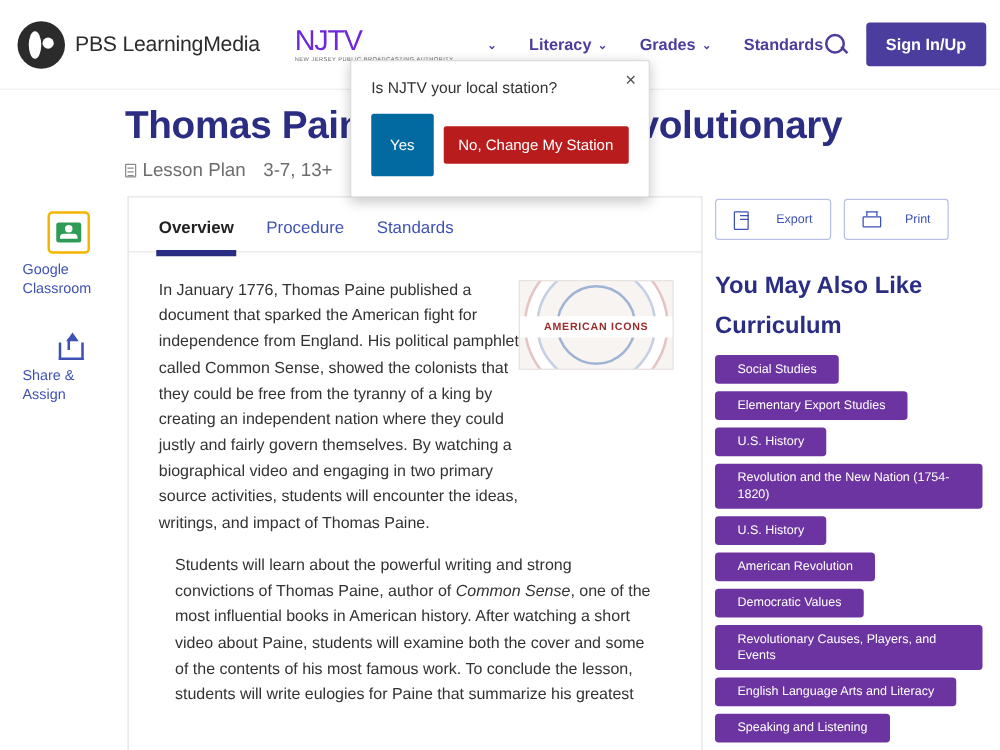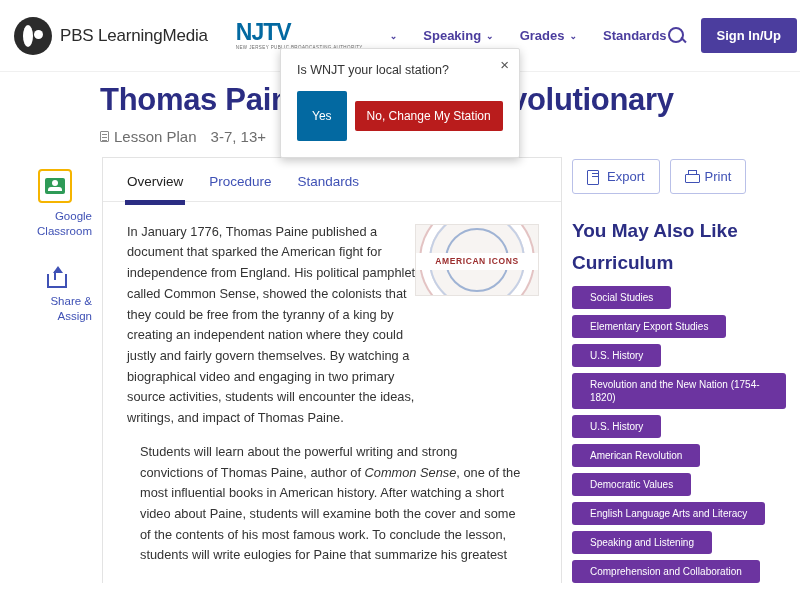--- a/index.html
+++ b/index.html
@@ -44,22 +44,22 @@
   }
   .pbs-text {
     font-size: 17px; font-weight: normal; color: #2b2b2b;
     letter-spacing: -0.2px; white-space: nowrap;
   }
   .logo-divider {
     width: 1px; height: 34px; background: #d8d8d8; margin: 0 14px;
   }
   .njtv-logo { display: flex; flex-direction: column; line-height: 1; }
   .njtv-top {
-    font-size: 23px; font-weight: bold; letter-spacing: -1px;
-    color: #0369a1;
+    font-size: 23px; font-weight: normal; letter-spacing: -1px;
+    color: #6d28d9;
   }
   .njtv-sub {
     font-size: 4.5px; color: #6b6b6b; letter-spacing: .4px; margin-top: 2px;
     white-space: nowrap;
   }
   .nav {
     display: flex; align-items: center; gap: 26px;
     margin-left: 22px;
     font-size: 13px; color: #4b3d9e; font-weight: bold;
   }
@@ -151,21 +151,21 @@
   }
   .gc-inner::before {
     content: ""; position: absolute; left: 7px; top: 2px;
     width: 6px; height: 6px; border-radius: 50%; background: #fff;
   }
   .gc-inner::after {
     content: ""; position: absolute; left: 3px; top: 9px;
     width: 14px; height: 4px; border-radius: 3px 3px 0 0; background: #fff;
   }
   .rail-label {
-    font-size: 11.5px; color: #3f51b5; text-align: right;
+    font-size: 11.5px; color: #3f51b5; text-align: left;
     margin-top: 6px; line-height: 1.35; cursor: pointer;
   }
   .share-icon {
     width: 22px; height: 22px; position: relative; margin-top: 26px; cursor: pointer;
   }
   .share-icon::before {
     content: ""; position: absolute; left: 3px; top: 8px;
     width: 16px; height: 12px; border: 2px solid #3f51b5; border-top: none;
   }
   .share-icon::after {
@@ -190,21 +190,21 @@
   }
   .tabs {
     display: flex; gap: 26px; padding: 16px 24px 0 24px;
     font-size: 13.5px;
     border-bottom: 1px solid #e8e8e8;
     position: relative;
   }
   .tab {
     padding-bottom: 12px; color: #3f51b5; cursor: pointer; position: relative;
   }
-  .tab.active { color: #222; font-weight: normal; }
+  .tab.active { color: #222; font-weight: bold; }
   .tab.active::after {
     content: ""; position: absolute; left: -2px; right: -2px; bottom: -4px;
     height: 5px; background: #2b2d83;
   }
   .content { padding: 20px 24px 0 24px; position: relative; }
   .intro-para {
     font-size: 12.8px; line-height: 1.62; color: #333;
     margin: 0; width: 300px;
   }
   .thumb {
@@ -239,23 +239,23 @@
     margin: 22px 0 10px;
   }
   .body-para {
     font-size: 12.8px; line-height: 1.62; color: #333; margin: 13px;
   }
 
   
   .right-col { width: 214px; flex: 0 0 214px; padding-top: 2px; }
   .right-actions { display: flex; gap: 10px; }
   .pill-btn {
-    display: flex; align-items: center; justify-content: center; gap: 7px;
+    display: flex; align-items: center; justify-content: center; gap: 21px;
     border: 1px solid #b9c0e8; border-radius: 3px;
-    color: #3f51b5; font-size: 13px; background: #fff;
+    color: #3f51b5; font-size: 10px; background: #fff;
     padding: 9px 14px; cursor: pointer; flex: 0 0 auto;
   }
   .ic {
     width: 13px; height: 13px; position: relative; flex: 0 0 auto;
   }
   .export-ic::before {
     content: ""; position: absolute; left: 0; top: 0;
     width: 10px; height: 13px; border: 1.5px solid #3f51b5; border-radius: 1px;
   }
   .export-ic::after {
@@ -300,42 +300,42 @@
     <div class="njtv-top"><span>NJTV</span></div>
     <div class="njtv-sub">NEW JERSEY PUBLIC BROADCASTING AUTHORITY</div>
   </div>
 
   <div class="nav">
     <div class="nav-item">
       <span></span>
       <span class="caret">⌄</span>
     </div>
     <div class="nav-item">
-      <span>Speaking</span>
+      <span>Literacy</span>
       <span class="caret">⌄</span>
     </div>
     <div class="nav-item">
       <span>Grades</span>
       <span class="caret">⌄</span>
     </div>
     <div class="nav-item">
       <span>Standards</span>
     </div>
   </div>
 
   <div class="header-right">
     <div class="search-icon"></div>
     <button class="signin-btn">Sign In/Up</button>
 
   </div>
 </div>
 
 <div class="station-popup">
   <div class="station-close">×</div>
-  <div class="station-q">Is WNJT your local station?</div>
+  <div class="station-q">Is NJTV your local station?</div>
   <div class="station-actions">
     <button class="btn-yes">Yes</button>
     <button class="btn-change">No, Change My Station</button>
   </div>
 </div>
 
 <div class="title-wrap">
   <h1 class="page-title">Thomas Paine: American Revolutionary</h1>
   <div class="meta-row">
     <div class="meta-item">
@@ -398,19 +398,20 @@
     <h2 class="ymal-title">You May Also Like</h2>
     <h2 class="curriculum-title">Curriculum</h2>
     <div class="tags">
       <div class="tag">Social Studies</div>
       <div class="tag">Elementary Export Studies</div>
       <div class="tag">U.S. History</div>
       <div class="tag wide">Revolution and the New Nation (1754-1820)</div>
       <div class="tag">U.S. History</div>
       <div class="tag">American Revolution</div>
       <div class="tag">Democratic Values</div>
+      <div class="tag wide">Revolutionary Causes, Players, and Events</div>
       <div class="tag">English Language Arts and Literacy</div>
       <div class="tag">Speaking and Listening</div>
       <div class="tag">Comprehension and Collaboration</div>
 
     </div>
   </div>
 </div>
 
 </body></html>

